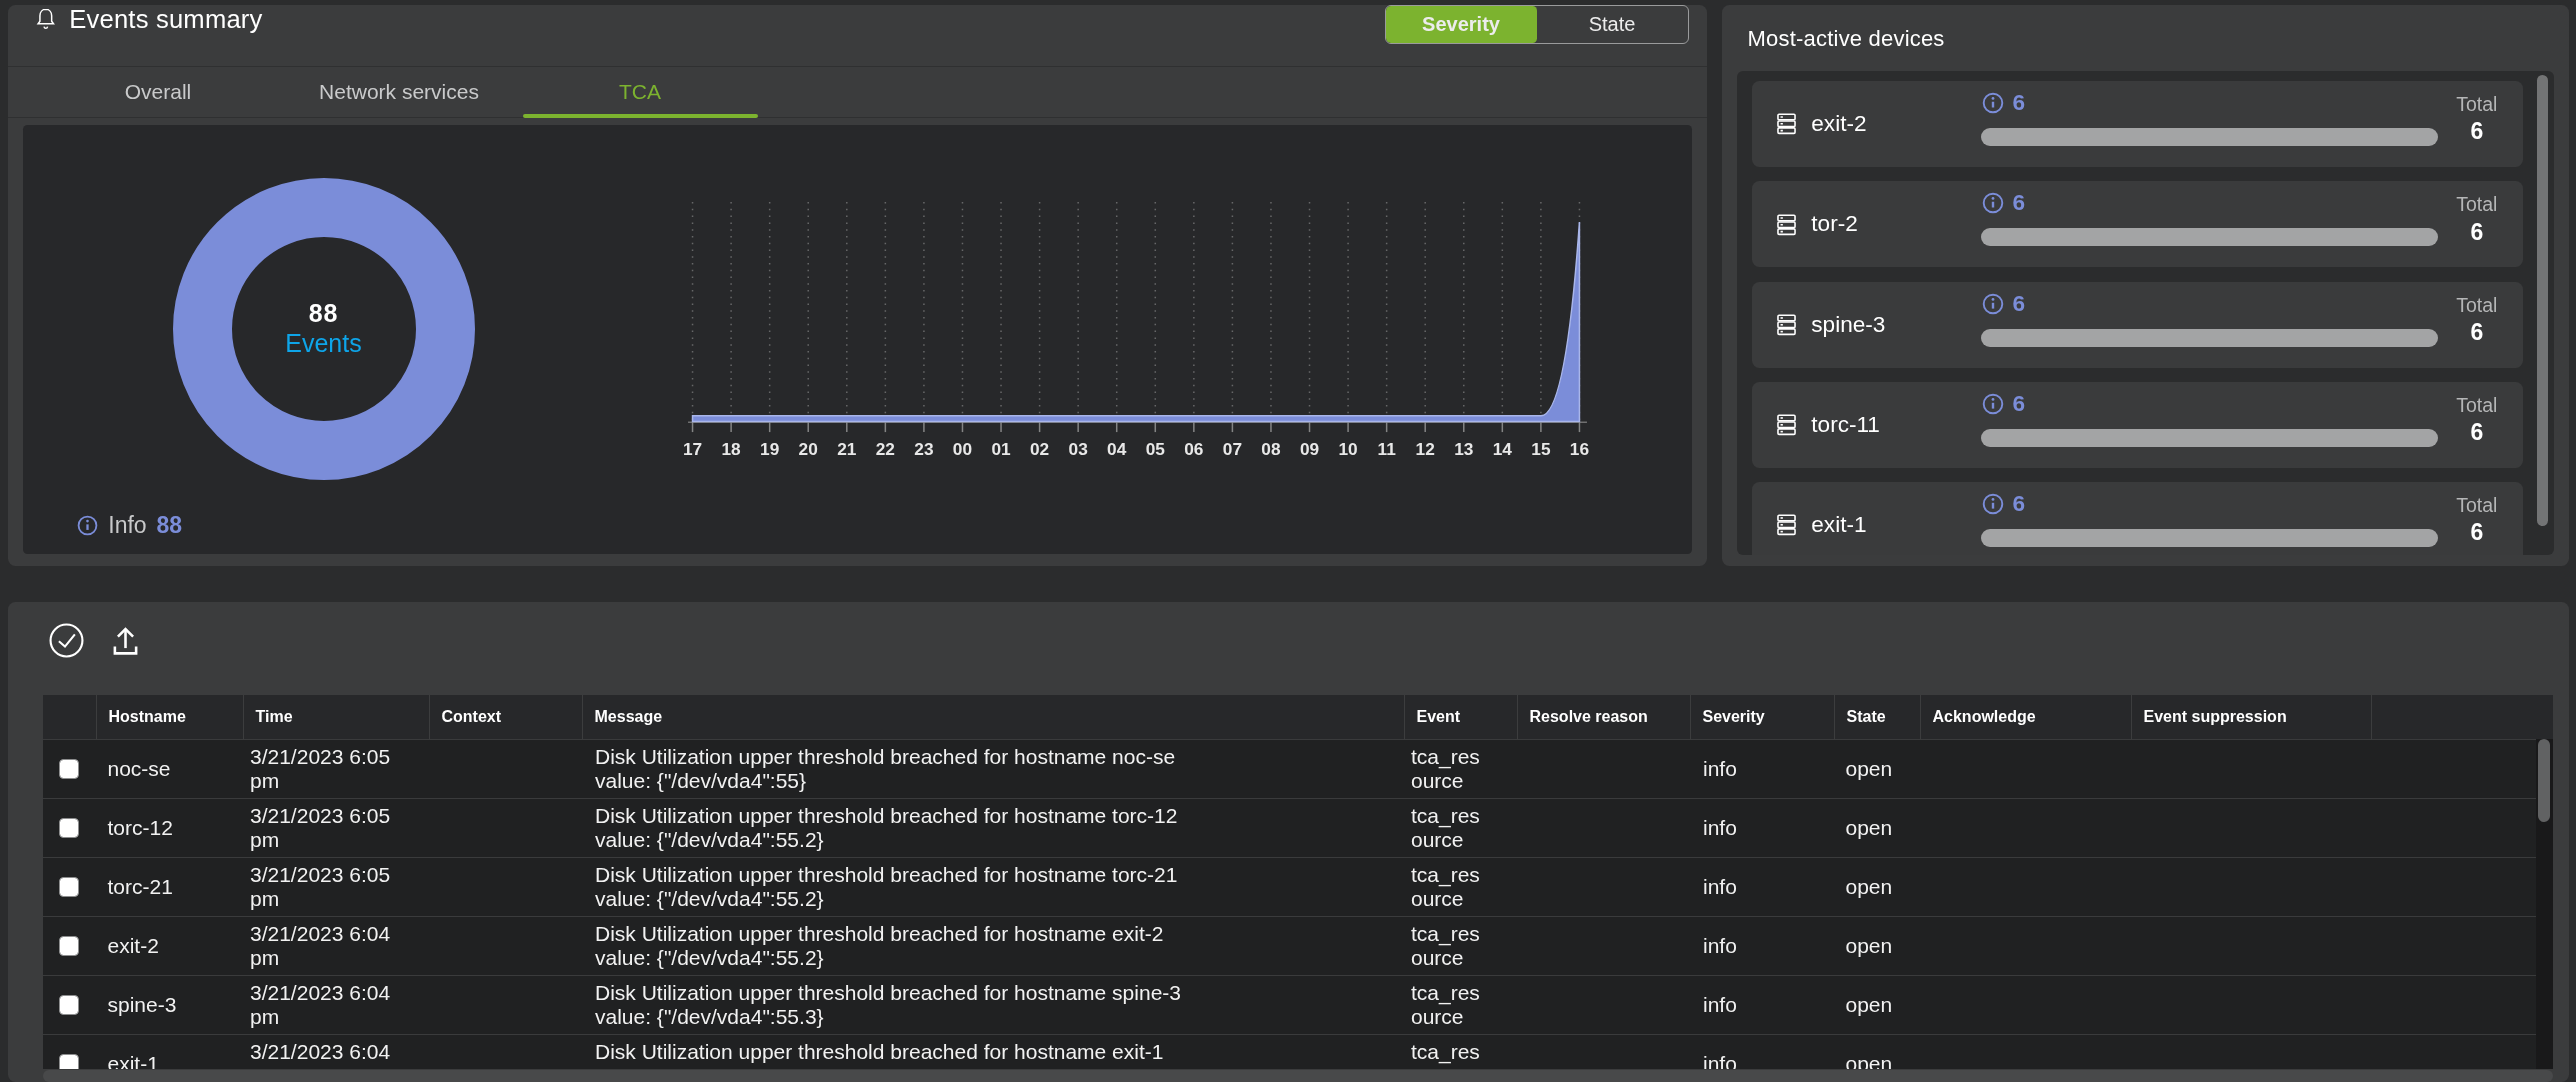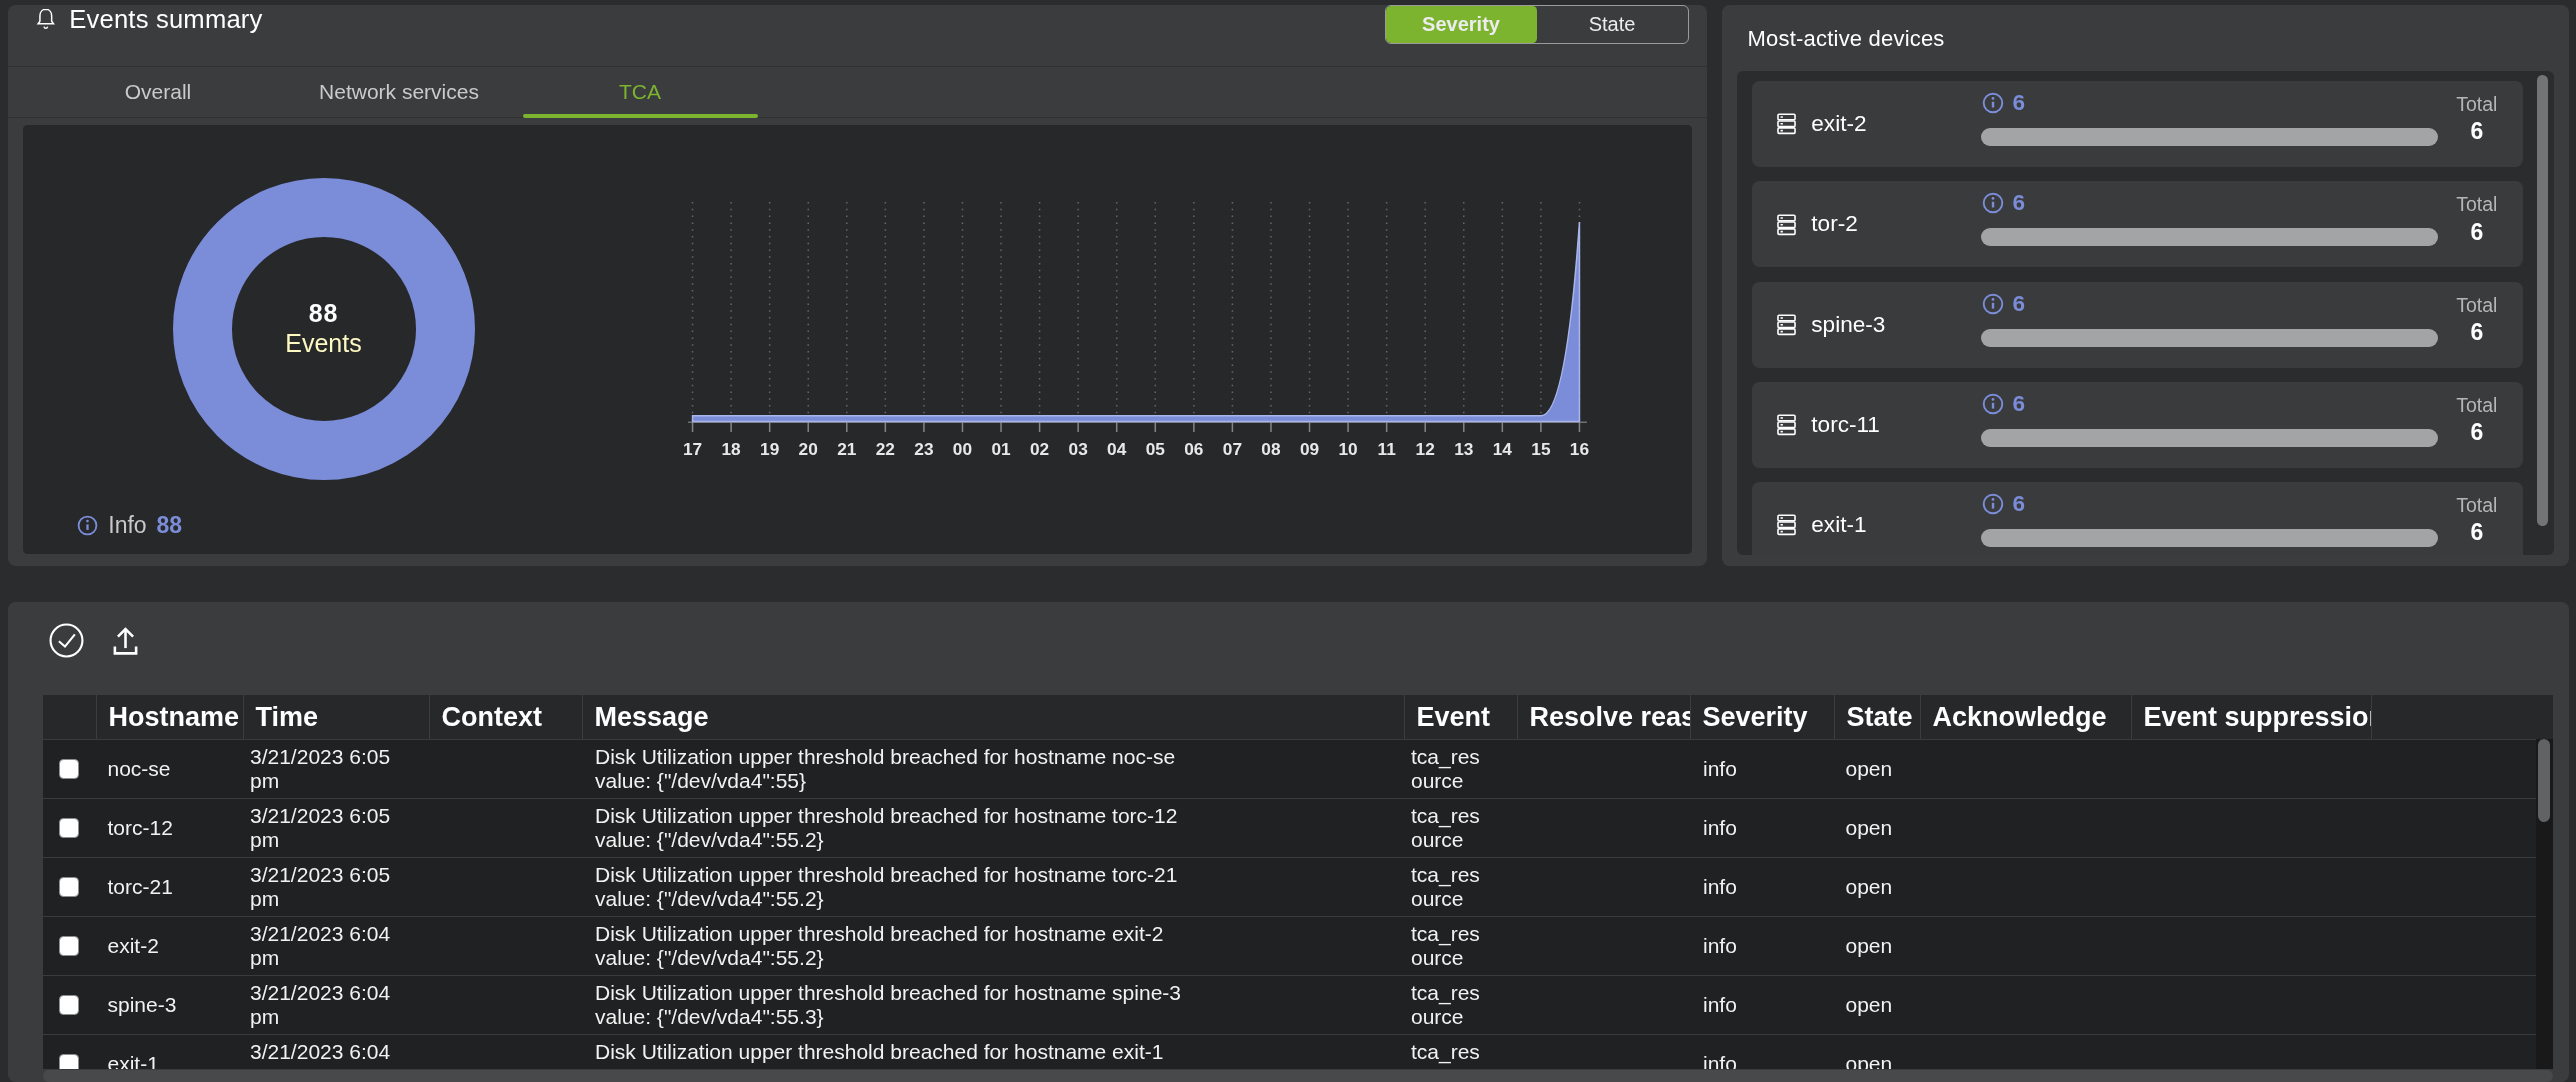--- a/index.html
+++ b/index.html
@@ -22,21 +22,21 @@
   .tab.active{color:#7cb32f}
   .tab.active::after{content:"";position:absolute;left:3px;right:3px;bottom:-1.5px;height:3.8px;
                      background:#7cb32f;border-radius:2.3px}
   .chart-region{position:absolute;left:15px;top:120px;width:1669px;height:429px;
                 background:#27282a;border-radius:4.5px}
   .donut{position:absolute;left:150px;top:53px;width:302px;height:302px;
          border:59px solid #7b8dd9;border-radius:50%}
   .donut-center{position:absolute;left:150px;top:53px;width:302px;height:302px;
                 display:flex;flex-direction:column;align-items:center;justify-content:center}
   .donut-val{font-size:25px;font-weight:700;letter-spacing:0.8px}
-  .donut-label{font-size:25px;color:#fef9c3;margin-top:1.5px}
+  .donut-label{font-size:25px;color:#0ea5e9;margin-top:1.5px}
   #timechart{position:absolute;left:647px;top:68px}
   .legend{position:absolute;left:53px;bottom:15px;display:flex;align-items:center;gap:9.8px;font-size:23px}
   .legend .name{color:#c8c9ca}
   .legend .val{color:#7b8dd9;font-weight:600}
 
   
   #devices-panel{left:1722px;top:4.5px;width:847px;height:561px}
   .dev-title{font-size:22px;font-weight:500;padding:21px 0 0 25.6px;letter-spacing:0.2px}
   .dev-list{position:absolute;left:15px;top:66px;width:817px;height:484px;
             background:#2b2c2d;border-radius:6px;overflow:hidden}
@@ -52,21 +52,21 @@
   .t-label{font-size:19.5px;color:#b5b6b7}
   .t-val{font-size:23px;font-weight:600;margin-top:2.3px}
   .dev-scroll{position:absolute;right:6px;top:4.5px;width:11.3px;height:451px;background:#737475;border-radius:6px}
 
   
   #table-panel{left:7.5px;top:602px;width:2561px;height:480px}
   .toolbar{position:absolute;left:38px;top:18px;display:flex;gap:18px}
   .tool-btn{width:41px;height:41px;display:flex;align-items:center;justify-content:center;cursor:pointer}
   .tbl{position:absolute;left:35px;top:93px;width:2510px;height:374px;background:#202122;overflow:hidden}
   .thead{display:flex;height:44px;background:#27282a}
-  .th{font-size:27px;font-weight:700;padding-left:12px;height:100%;display:flex;align-items:center;
+  .th{font-size:16px;font-weight:700;padding-left:12px;height:100%;display:flex;align-items:center;
       border-left:1.5px solid #3c3d3e;cursor:pointer;white-space:nowrap;overflow:hidden}
   .th.c0{border-left:none}
   .trow{display:flex;height:59px;border-top:1.5px solid #3a3b3c;cursor:pointer}
   .td{font-size:21px;color:#f2f2f2;overflow:hidden}
   .c0{width:53px}.c1{width:147px}.c2{width:186px}.c3{width:153px}.c4{width:822px}
   .c5{width:113px}.c6{width:173px}.c7{width:144px}.c8{width:86px}.c9{width:211px}
   .c10{width:240px}.cfill{flex:1}
   .cc{display:flex;align-items:center}
   .tp{padding-top:5.3px;line-height:24px;white-space:pre-line}
   .td.c1{padding-left:12px}.td.c2{padding-left:7.5px}.td.c4{padding-left:13.5px}

